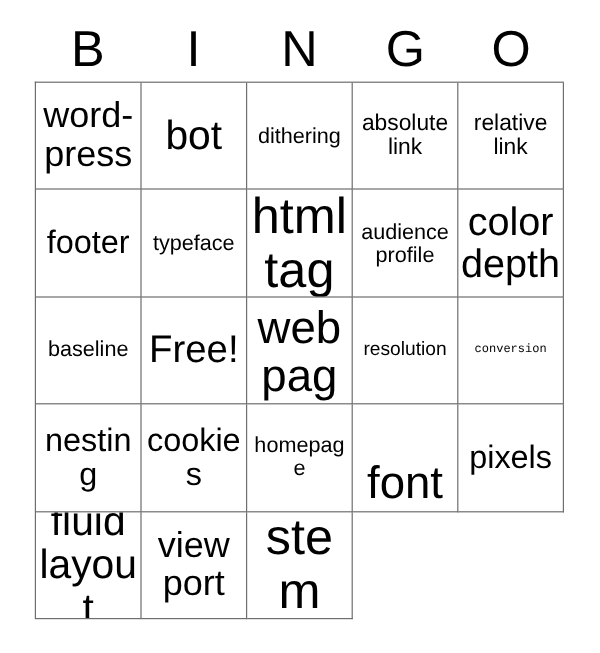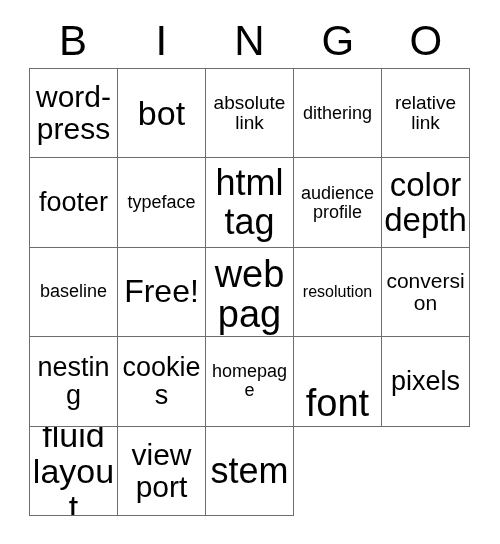--- a/index.html
+++ b/index.html
@@ -65,31 +65,31 @@
   }
   .cell-text {
     display: block;
     width: 100%;
     text-align: center;
     line-height: 1.06;
     word-break: break-word;
     hyphens: manual;
   }
   
-  .s-xs  .cell-text { font-size: 21px; }
+  .s-xs  .cell-text { font-size: 10px; font-family: Liberation Mono, monospace; }
   .s-sm  .cell-text { font-size: 16px; }
   .s-md  .cell-text { font-size: 18px; }
   .s-lg  .cell-text { font-size: 19px; }
   .s-xl  .cell-text { font-size: 27px; }
   .s-2xl .cell-text { font-size: 30px; }
   .s-3xl .cell-text { font-size: 32px; }
   .s-4xl .cell-text { font-size: 33px; }
   .s-5xl .cell-text { font-size: 34px; }
   .s-6xl .cell-text { font-size: 30px; }
-  .s-7xl .cell-text { font-size: 36px; }
+  .s-7xl .cell-text { font-size: 42px; }
   .s-8xl .cell-text { font-size: 38px; margin-top: 44px; }
 </style>
 </head>
 <body>
 
 <div id="card">
 
   <div id="header-row">
     <div class="header-letter">
         <span>B</span>
@@ -109,25 +109,25 @@
   </div>
 
   <div id="grid">
 
     <div class="cell s-2xl">
         <span class="cell-text">word-press</span>
       </div>
     <div class="cell s-5xl">
         <span class="cell-text">bot</span>
       </div>
+    <div class="cell s-md">
+        <span class="cell-text">dithering</span>
+      </div>
     <div class="cell s-lg">
         <span class="cell-text">absolute link</span>
-      </div>
-    <div class="cell s-md">
-        <span class="cell-text">dithering</span>
       </div>
     <div class="cell s-lg">
         <span class="cell-text">relative link</span>
       </div>
 
     <div class="cell s-xl">
         <span class="cell-text">footer</span>
       </div>
     <div class="cell s-md">
         <span class="cell-text">typeface</span>

